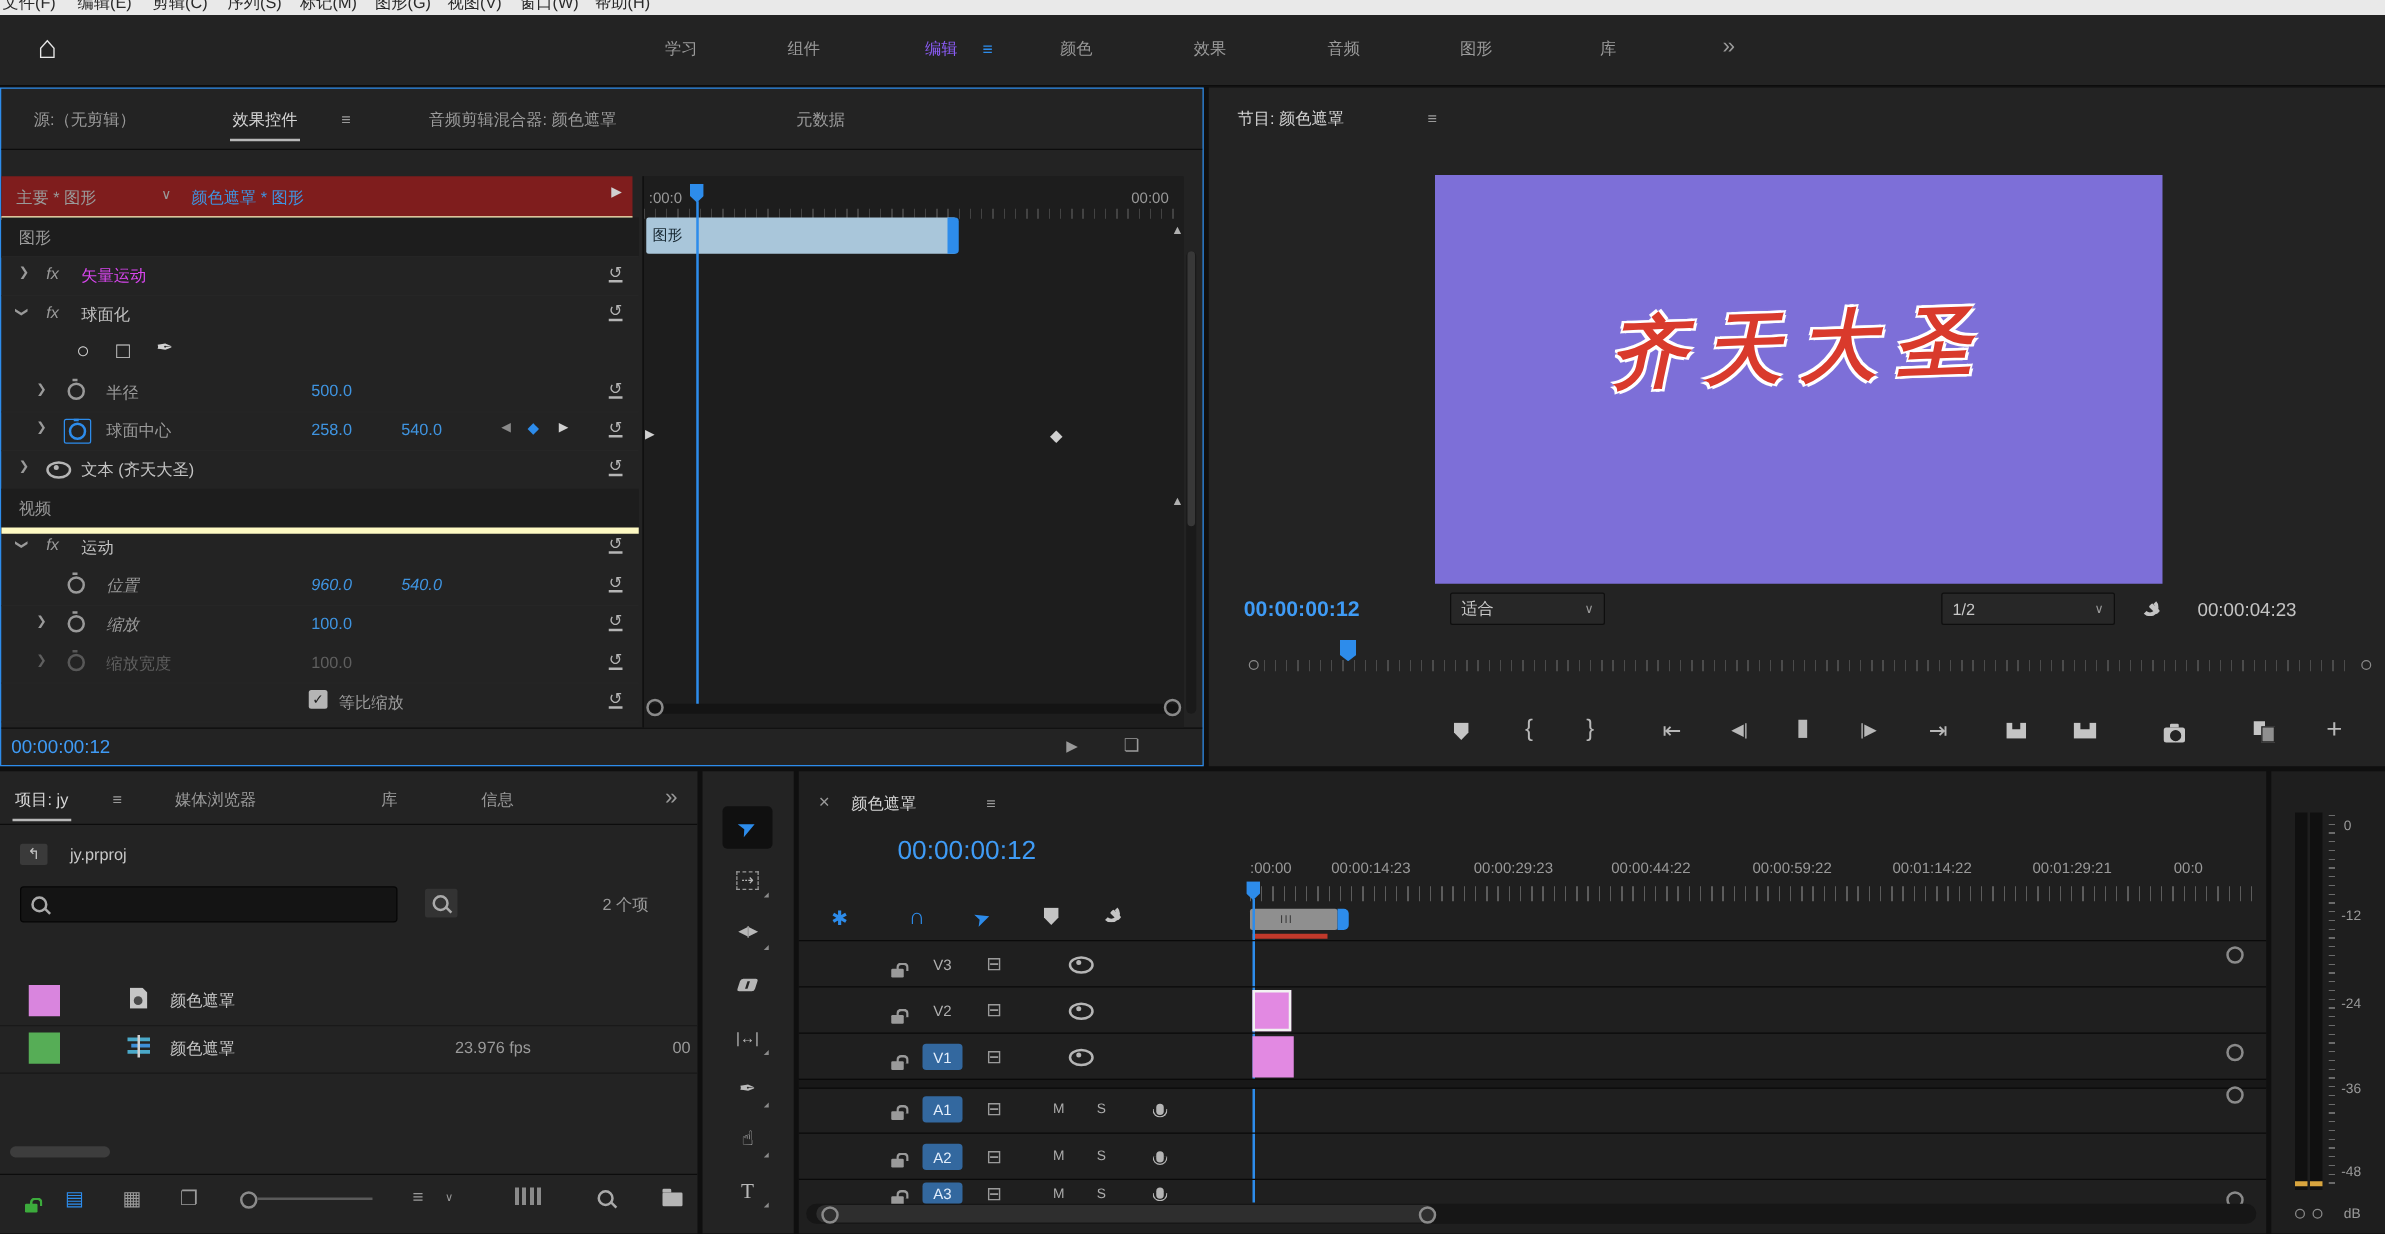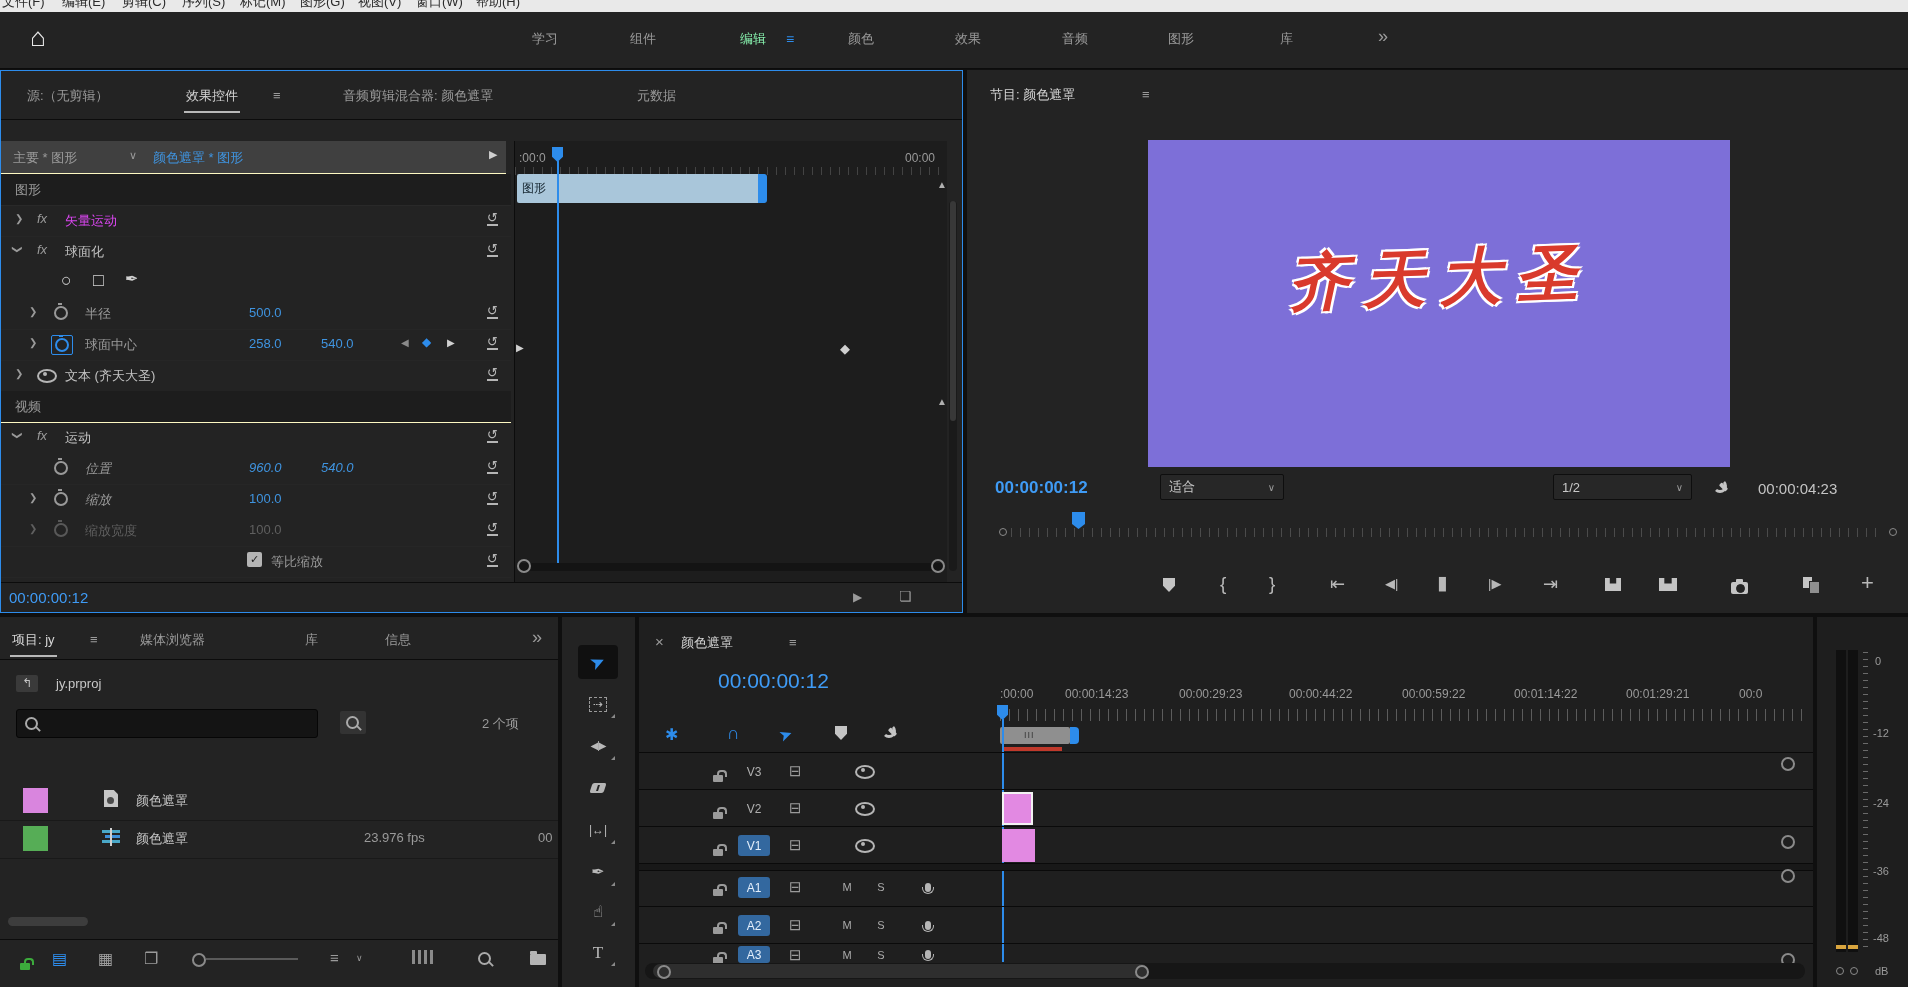--- a/index.html
+++ b/index.html
@@ -95,40 +95,40 @@
       <span class="r" style="left:358px;">视图(V)</span>
       <span class="r" style="left:416px;">窗口(W)</span>
       <span class="r" style="left:476px;">帮助(H)</span>
     </div>
   </div>
 
   <div class="panel" style="left:0;top:12px;width:1908px;height:56px;background:#232323;border-bottom:1px solid #0c0c0c;">
     <span class="r ic" style="left:30px;top:12px;font-size:26px;color:#e8e8e8;">⌂</span>
     <span class="tab" style="left:532px;top:18px;">学习</span>
     <span class="tab" style="left:630px;top:18px;">组件</span>
-    <span class="tab" style="left:740px;top:18px;color:#86efac;">编辑</span>
+    <span class="tab" style="left:740px;top:18px;color:#8b5cf6;">编辑</span>
     <span class="r blue" style="left:786px;top:19px;font-size:14px;">≡</span>
     <span class="tab" style="left:848px;top:18px;">颜色</span>
     <span class="tab" style="left:955px;top:18px;">效果</span>
     <span class="tab" style="left:1062px;top:18px;">音频</span>
     <span class="tab" style="left:1168px;top:18px;">图形</span>
     <span class="tab" style="left:1280px;top:18px;">库</span>
     <span class="tab" style="left:1378px;top:14px;font-size:18px;">»</span>
   </div>
 
   <div class="panel" style="left:0;top:70px;width:963px;height:543px;border:1px solid #2d8ceb;box-sizing:border-box;">
 
     <span class="tab" style="left:26px;top:16px;">源:（无剪辑）</span>
     <span class="tab active underline" style="left:185px;top:16px;">效果控件</span>
     <span class="r dim" style="left:272px;top:17px;">≡</span>
     <span class="tab" style="left:342px;top:16px;">音频剪辑混合器: 颜色遮罩</span>
     <span class="tab" style="left:636px;top:16px;">元数据</span>
     <div class="r" style="left:0;top:48px;width:961px;height:1px;background:#0c0c0c;"></div>
 
-    <div class="r" style="left:0;top:70px;width:505px;height:32px;background:#404040;border-bottom:3px solid #fef9c3;">
+    <div class="r" style="left:0;top:70px;width:505px;height:32px;background:#7f1d1d;border-bottom:3px solid #fef9c3;">
       <span class="r dim" style="left:12px;top:8px;">主要 * 图形</span>
       <span class="r dim" style="left:128px;top:8px;font-size:11px;">∨</span>
       <span class="r val" style="left:152px;top:8px;">颜色遮罩 * 图形</span>
       <span class="r ic" style="left:488px;top:8px;font-size:11px;color:#d0d0d0;">▶</span>
     </div>
 
     <div class="r" style="left:0;top:103px;width:510px;height:31px;background:#1d1d1d;border-bottom:1px solid #292929;">
       <span class="r dim" style="left:14px;top:7px;">图形</span>
     </div>
 
@@ -176,21 +176,21 @@
       <span class="r reset" style="left:486px;top:6px;">↺</span>
     </div>
 
     <div class="r" style="left:0;top:289px;width:510px;height:31px;border-bottom:1px solid #262626;">
       <span class="r dim" style="left:14px;top:8px;font-size:10px;">❯</span>
       <span class="eye r" style="left:36px;top:9px;"></span>
       <span class="r" style="left:64px;top:7px;color:#c2c2c2;">文本 (齐天大圣)</span>
       <span class="r reset" style="left:486px;top:6px;">↺</span>
     </div>
 
-    <div class="r" style="left:0;top:320px;width:510px;height:31px;background:#1d1d1d;border-bottom:1px solid #fef9c3;">
+    <div class="r" style="left:0;top:320px;width:510px;height:31px;background:#1d1d1d;border-bottom:5px solid #fef9c3;">
       <span class="r dim" style="left:14px;top:7px;">视频</span>
     </div>
 
     <div class="r" style="left:0;top:351px;width:510px;height:31px;">
       <span class="r dim rot90" style="left:12px;top:8px;font-size:10px;">❯</span>
       <span class="r dim" style="left:36px;top:6px;font-style:italic;">fx</span>
       <span class="r" style="left:64px;top:7px;color:#c2c2c2;">运动</span>
       <span class="r reset" style="left:486px;top:6px;">↺</span>
     </div>
 

